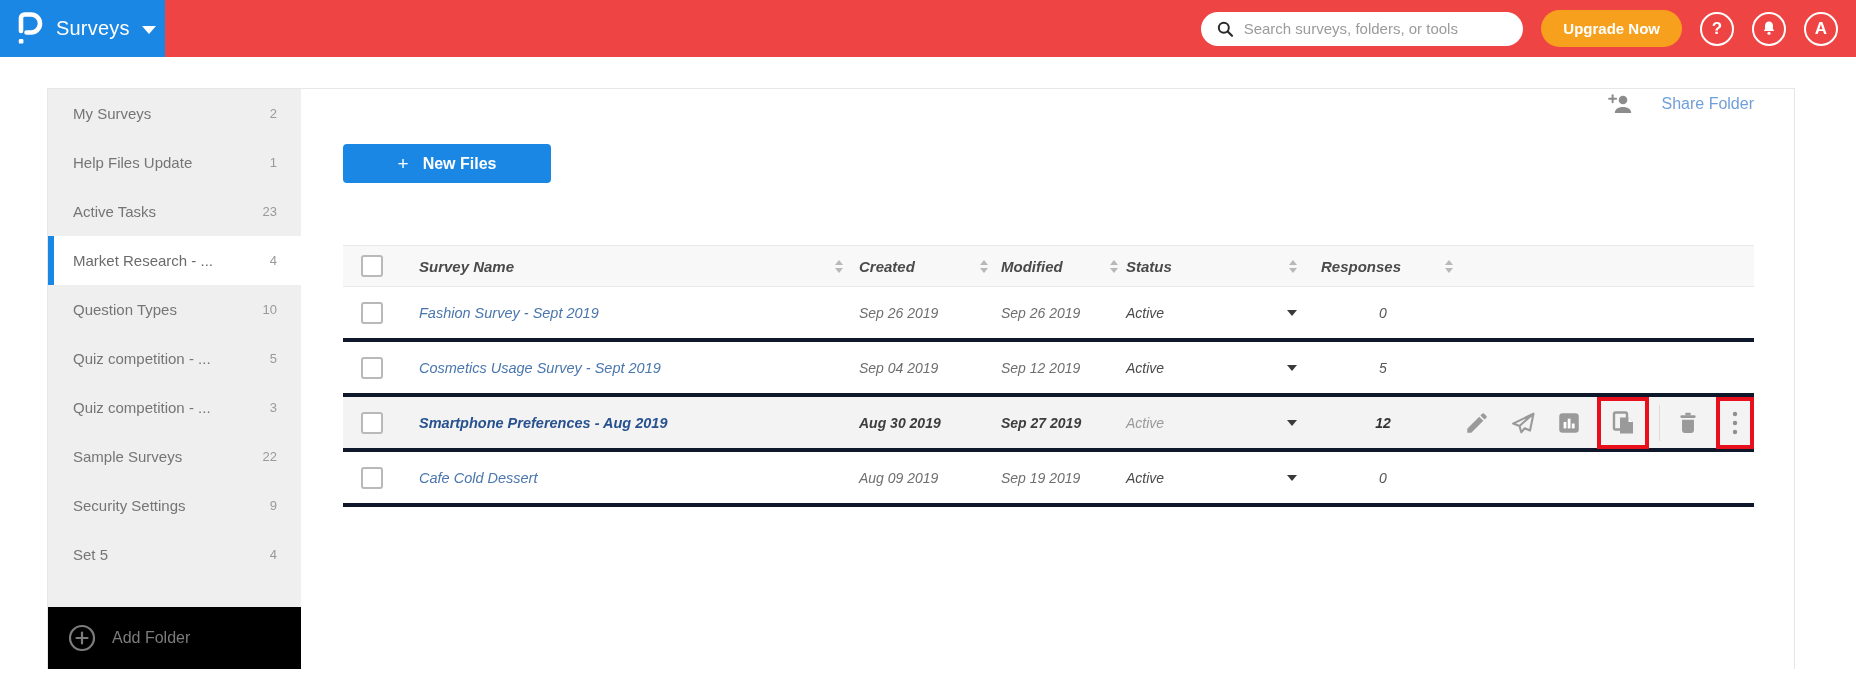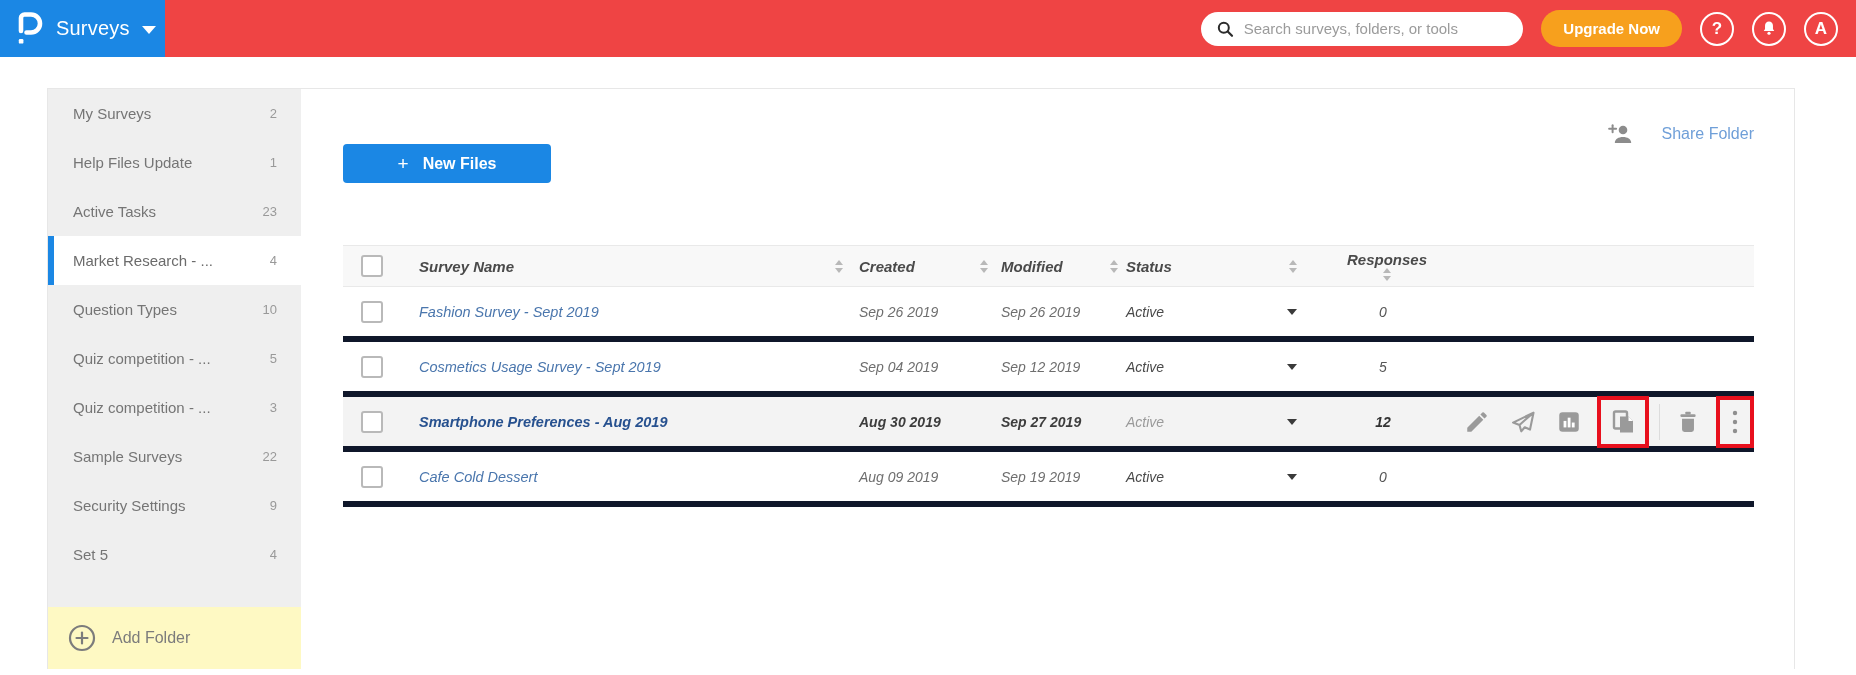--- a/index.html
+++ b/index.html
@@ -31,53 +31,53 @@
           border:1px solid #e7e7e7; border-bottom:none; display:flex; background:#fff; }
 
   
   .sidebar { width:253px; background:#efefef; display:flex; flex-direction:column; flex:0 0 auto; }
   .side-item { height:49px; display:flex; align-items:center; padding:0 24px 0 25px;
                color:#757575; font-size:15px; cursor:pointer; position:relative; }
   .side-item .cnt { margin-left:auto; font-size:13px; color:#999; }
   .side-item.sel { background:#ffffff; color:#6b6b6b; }
   .side-item.sel::before { content:""; position:absolute; left:0; top:0; bottom:0; width:6px;
                            background:#1b87e4; }
-  .add-folder { margin-top:auto; height:62px; background:#fef9c3; display:flex; align-items:center;
+  .add-folder { margin-top:auto; height:62px; background:#000000; display:flex; align-items:center;
                 gap:16px; padding:0 20px; color:#7c7c7c; font-size:16px; cursor:pointer; }
 
   
   .main { flex:1; position:relative; padding:0 40px 0 42px; background:#fff; }
-  .share-folder { position:absolute; top:34px; right:40px; display:flex; align-items:center;
+  .share-folder { position:absolute; top:4px; right:40px; display:flex; align-items:center;
                   gap:28px; cursor:pointer;justify-content:flex-end; }
   .share-folder span { color:#6f9fd8; font-size:16px; }
   .new-survey { margin-top:55px; background:#1b87e4; border:none; border-radius:4px; color:#fff;
                 height:39px; width:208px; font-size:16px; font-weight:bold; cursor:pointer;
                 display:inline-flex; align-items:center; justify-content:center; gap:14px;
                 font-family:inherit; }
   .new-survey .plus { font-size:19px; font-weight:normal; }
 
   
   .table { margin-top:62px; width:100%; }
   .trow { display:flex; align-items:center;font-style:italic; }
   .thead { height:42px; background:#f8f8f8; border-top:1px solid #e9e9e9;
            border-bottom:1px solid #e9e9e9; font-weight:bold; color:#4a4a4a; font-size:15px; }
-  .tbody-row { height:55px; border-bottom:6px solid #0f172a; font-size:14px;text-align:right; }
+  .tbody-row { height:55px; border-bottom:4px solid #0f172a; font-size:14px;text-align:right; }
   .tbody-row.hl { background:#f3f3f3; }
 
   .c-check { width:62px; display:flex; padding-left:18px; flex:0 0 auto; }
   .c-name  { width:438px; display:flex; align-items:center; justify-content:space-between;
              padding-left:14px; flex:0 0 auto; }
   .c-created { width:145px; display:flex; align-items:center; justify-content:space-between;
                padding-left:16px; flex:0 0 auto; }
   .c-modified { width:130px; display:flex; align-items:center; justify-content:space-between;
                 padding-left:13px; flex:0 0 auto; }
   .c-status { width:195px; display:flex; align-items:center; justify-content:space-between;
               padding:0 16px 0 8px; flex:0 0 auto; }
   .c-resp { width:140px; display:flex; align-items:center; flex:0 0 auto; }
-  .thead .c-resp { justify-content:space-between; padding-left:8px;flex-direction:column; }
+  .thead .c-resp { justify-content:space-between; padding-left:8px; }
   .tbody-row .c-resp { justify-content:center; }
   .c-actions { flex:1; display:flex; align-items:center; gap:10px; padding-left:6px; }
 
   .checkbox { width:22px; height:22px; background:#fff; border:2px solid #b9b9b9; border-radius:3px;
               cursor:pointer; }
   .sort { display:inline-flex; flex-direction:column; gap:3px; cursor:pointer; }
   .sort i { display:block; width:0; height:0; border-left:4px solid transparent;
             border-right:4px solid transparent; }
   .sort .up { border-bottom:5px solid #b8b8b8; }
   .sort .dn { border-top:5px solid #b8b8b8; }

